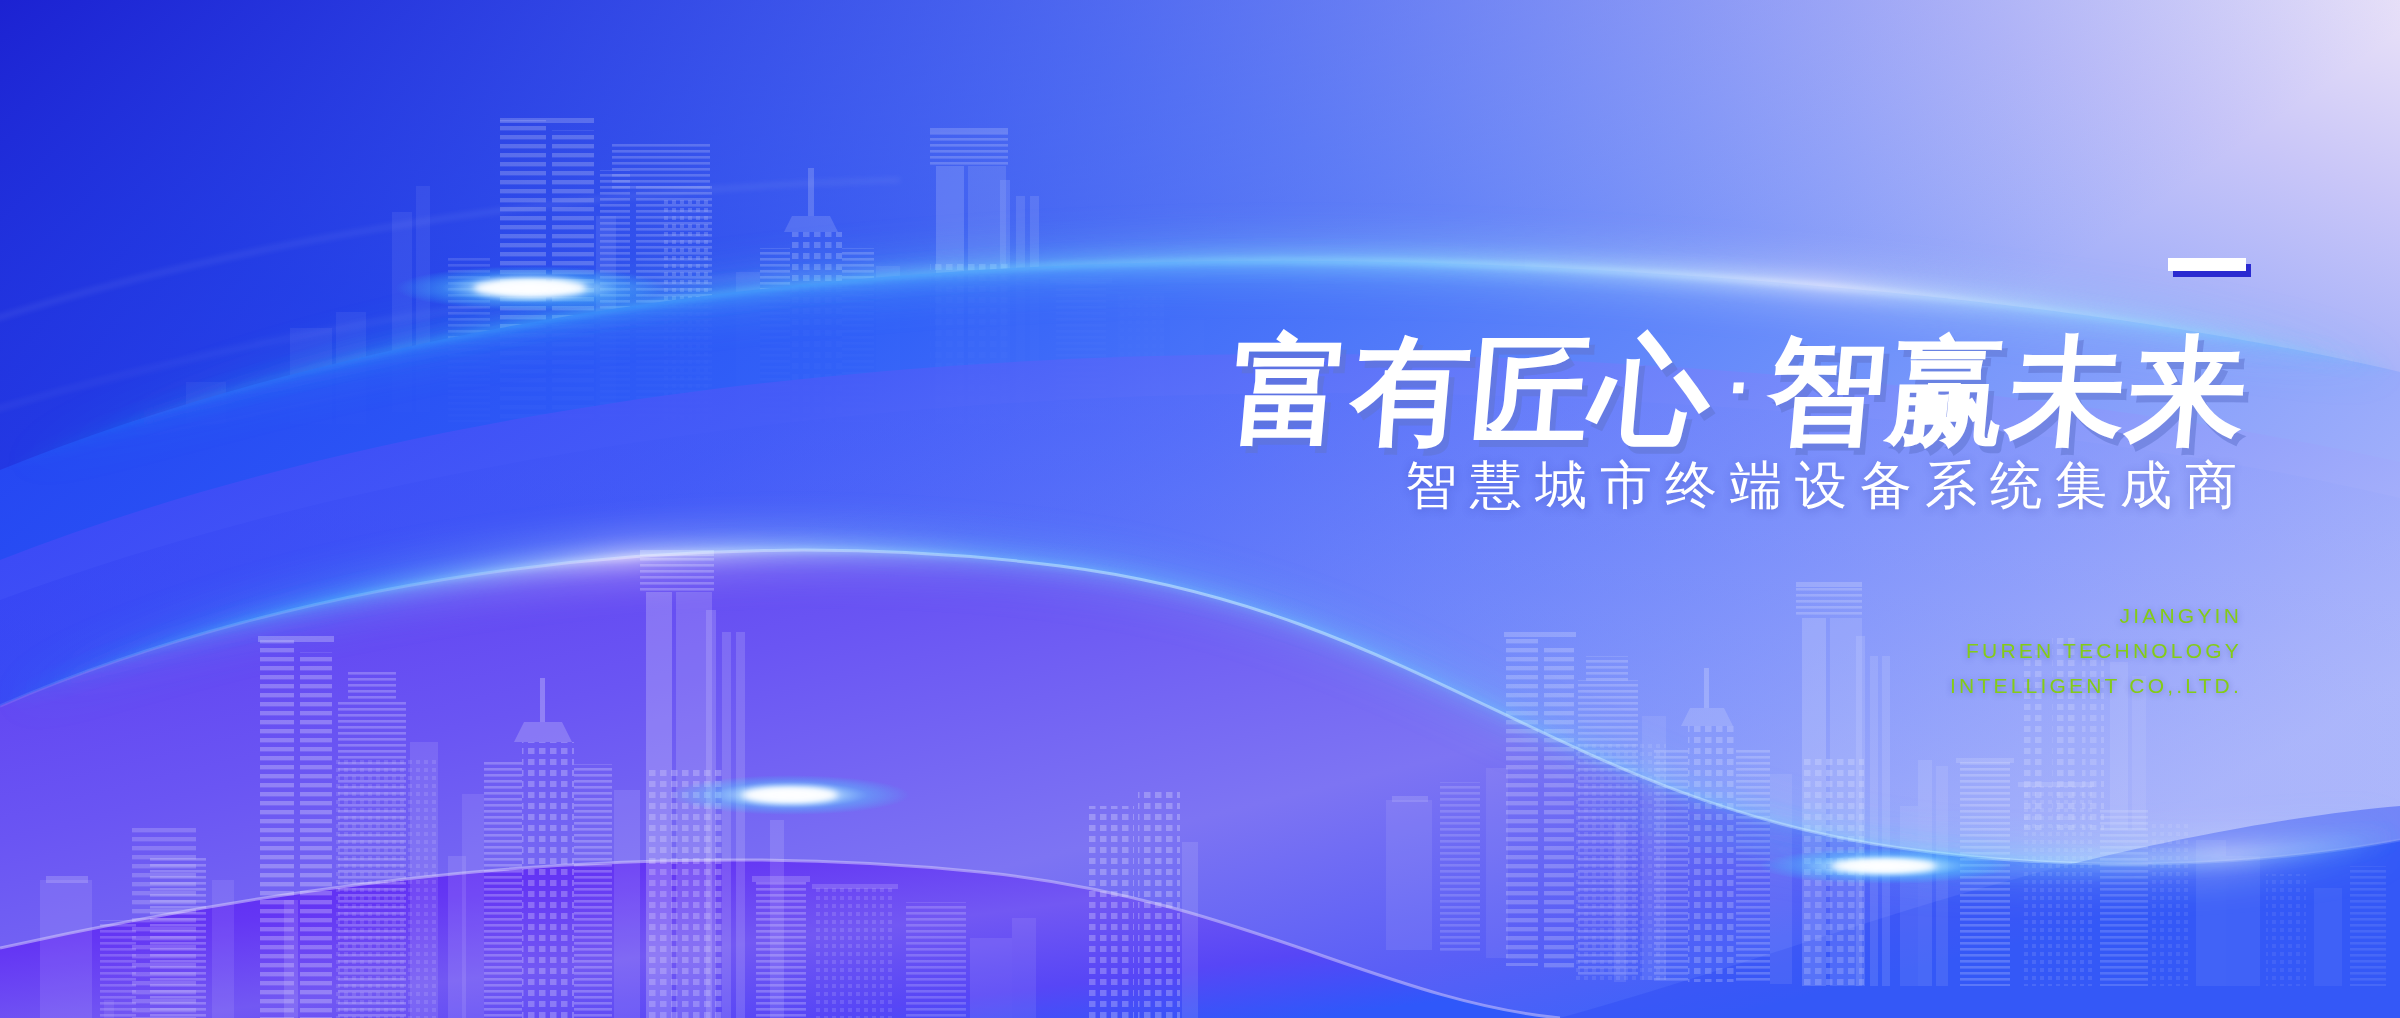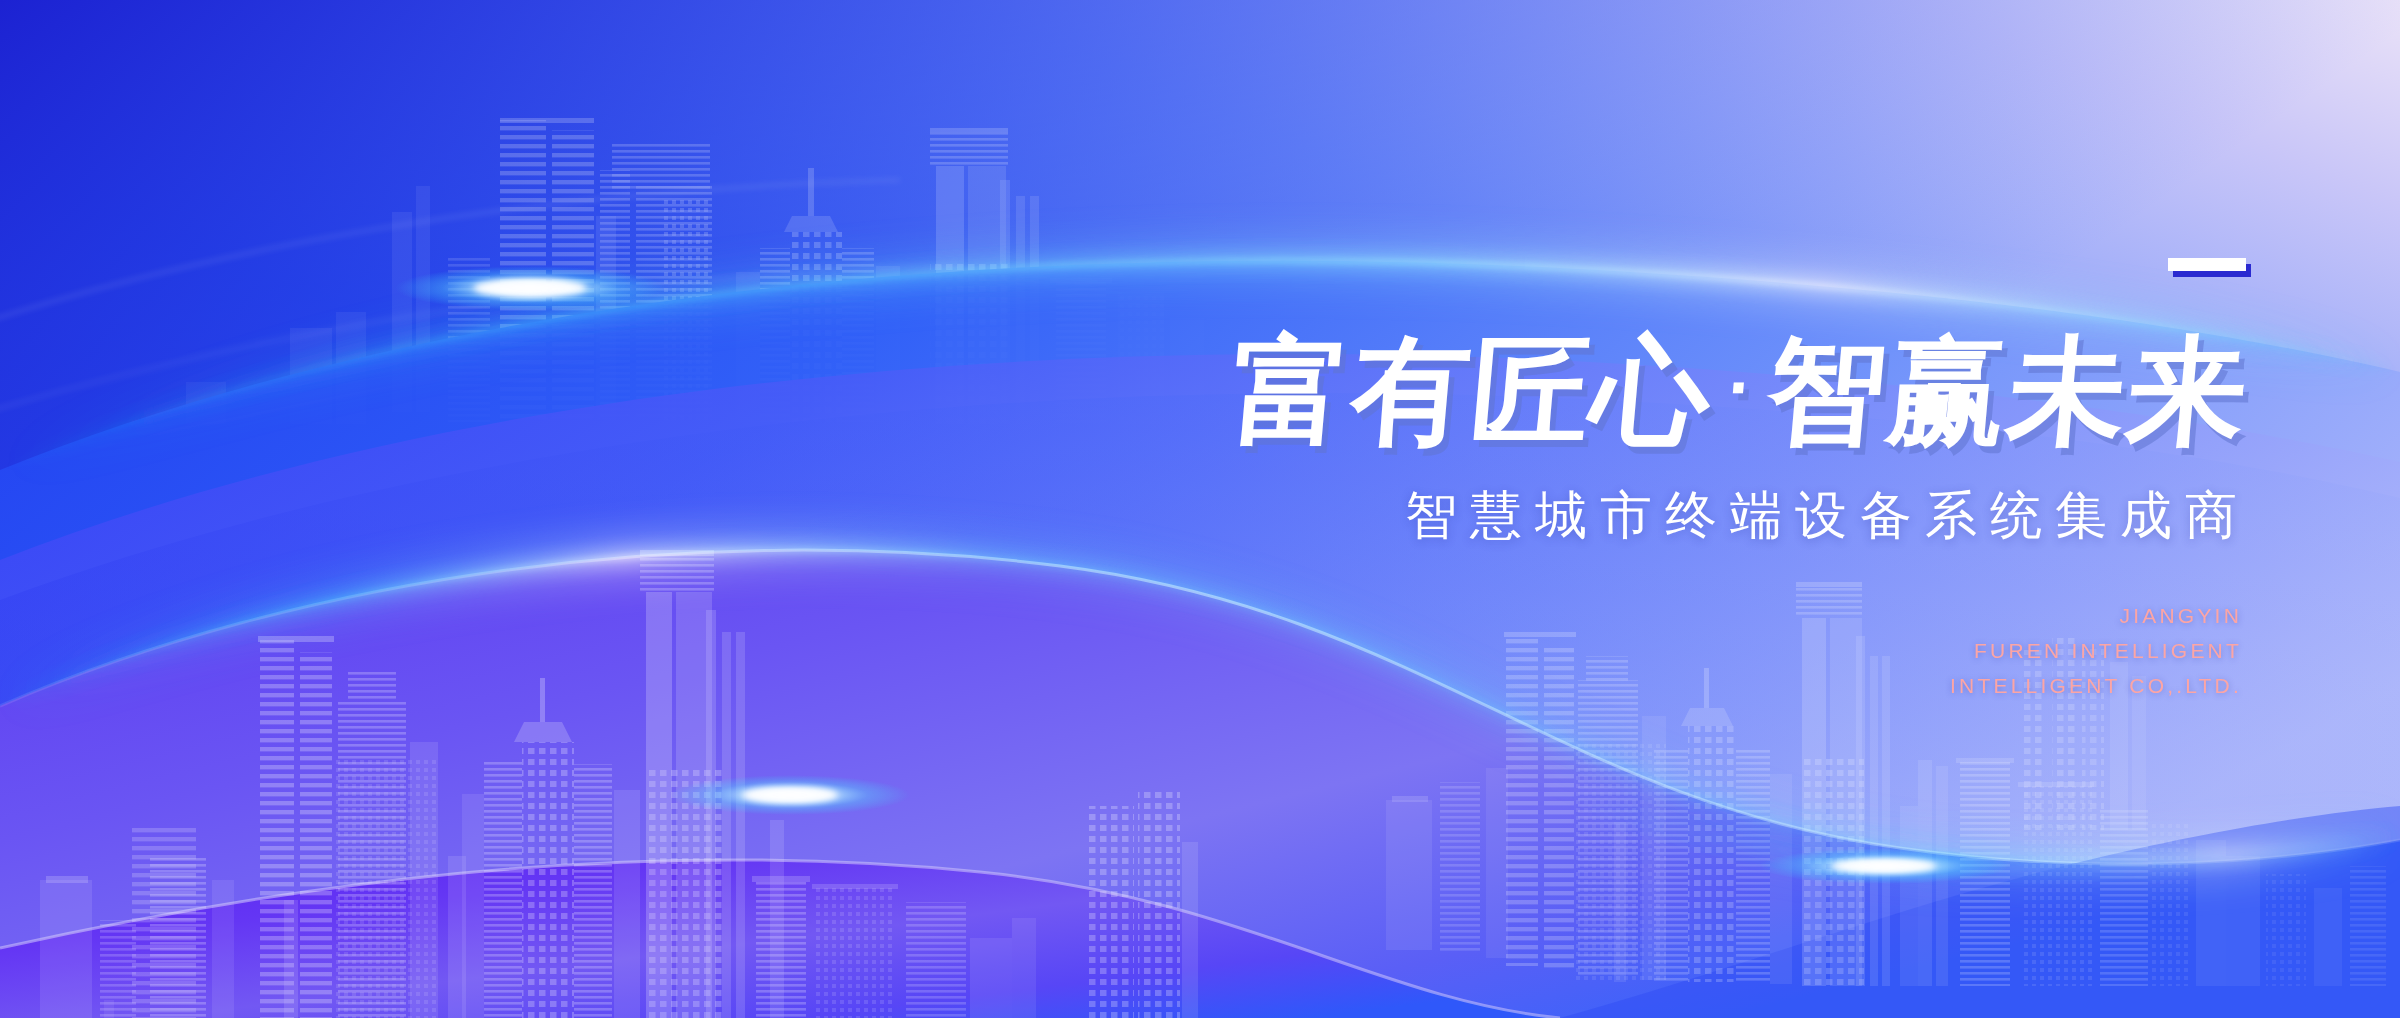--- a/index.html
+++ b/index.html
@@ -23,26 +23,26 @@
   #main-title{
     font-size:118px;line-height:1.02;font-weight:bold;color:#ffffff;
     letter-spacing:2px;white-space:nowrap;
     font-family:"Liberation Sans","DejaVu Sans",sans-serif;
     text-shadow:6px 7px 0 rgba(96,116,208,.55);
     transform:skewX(-5deg);
     margin:0;padding-right:4px;
   }
   #main-title .dot{font-size:72px;vertical-align:20px;padding:0 16px;letter-spacing:0;}
   #sub-title{
-    margin-top:30px;font-size:52px;color:#ffffff;letter-spacing:13px;
+    font-size:52px;color:#ffffff;letter-spacing:13px;
     white-space:nowrap;padding-right:2px;font-weight:400;
     text-shadow:0 2px 10px rgba(30,40,150,.30);
   }
   #company-en{
-    margin-top:48px;color:#fca5a5;font-size:21px;line-height:1.65;
+    margin-top:78px;color:#84cc16;font-size:21px;line-height:1.65;
     letter-spacing:3.2px;font-weight:400;padding-right:10px;
     text-shadow:0 1px 6px rgba(30,40,150,.35);
   }
   #company-en div{white-space:nowrap;}
 </style>
 </head>
 <body>
 
 <div id="banner">
 
@@ -371,18 +371,18 @@
   <div id="text-block">
 
     <div id="accent-dash"></div>
 
     <h1 id="main-title"><span>富有匠心</span><span class="dot">·</span><span>智赢未来</span></h1>
 
     <div id="sub-title">智慧城市终端设备系统集成商</div>
 
     <div id="company-en">
       <div>JIANGYIN</div>
-      <div>FUREN INTELLIGENT</div>
+      <div>FUREN TECHNOLOGY</div>
       <div>INTELLIGENT CO,.LTD.</div>
     </div>
   </div>
 
 </div>
 
 </body></html>

